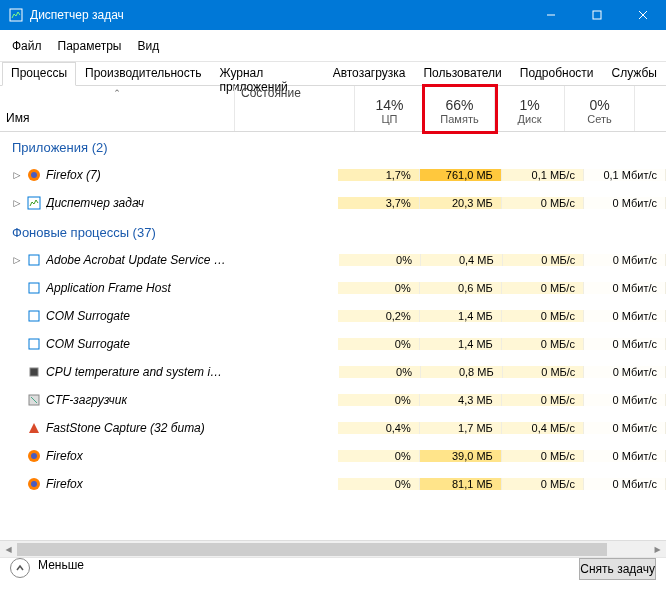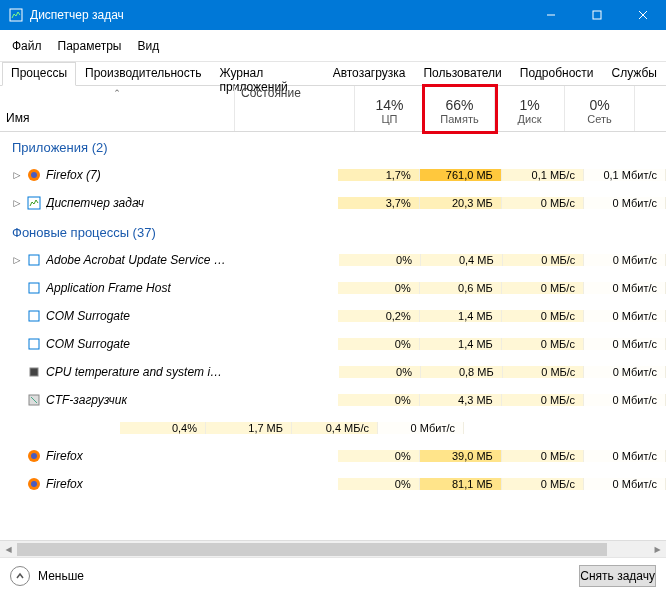--- a/index.html
+++ b/index.html
@@ -32,21 +32,21 @@
 .row .c-val { width: 86px; text-align: right; padding-right: 8px; font-size: 11px; border-right: 1px solid #f0ede0; }
 .heat-h0 { background: #fffefa; }
 .heat-h1 { background: #fff7d6; }
 .heat-h2 { background: #fff0b8; }
 .heat-h3 { background: #ffe48a; }
 .heat-h5 { background: #ffc83d; }
 .scrollbar-h { height: 17px; background: #f0f0f0; display: flex; align-items: center; border-top: 1px solid #ddd; }
 .scrollbar-h .arrow { width: 17px; height: 17px; display: flex; align-items: center; justify-content: center; color: #888; font-size: 8px; cursor: pointer; }
 .scrollbar-h .track { flex: 1; height: 17px; position: relative; }
 .scrollbar-h .thumb { position: absolute; left: 0; top: 2px; height: 13px; width: 590px; background: #cdcdcd; }
-.footer { height: 36px; display: flex; align-items: center; padding: 0 10px; background: #fff; border-top: 1px solid #e5e5e5; gap: 8px; }
+.footer { height: 36px; display: flex; align-items: flex-start; padding: 0 10px; background: #fff; border-top: 1px solid #e5e5e5; gap: 8px; }
 .footer .circle { width: 20px; height: 20px; border: 1px solid #888; border-radius: 50%; display: flex; align-items: center; justify-content: center; cursor: pointer; }
 .footer .spacer { flex: 1; }
 .footer .btn { height: 22px; padding: 0 0; border: 1px solid #adadad; background: #e1e1e1; color: #000000; cursor: pointer; font-size: 12px; }
 .body::-webkit-scrollbar { width: 17px; }
 .body::-webkit-scrollbar-track { background: #f0f0f0; }
 .body::-webkit-scrollbar-thumb { background: #cdcdcd; }
 .body::-webkit-scrollbar-button { background: #f0f0f0; height: 17px; }
 </style>
 </head>
 <body>
@@ -258,20 +258,29 @@
       <span class="txt">CTF-загрузчик</span>
     </div>
     <div class="c-state"></div>
     <div class="c-val heat-h1">0%</div>
     <div class="c-val heat-h1">4,3 МБ</div>
     <div class="c-val heat-h1">0 МБ/с</div>
     <div class="c-val heat-h0">0 Мбит/с</div>
   </div>
 
   <div class="row">
+    <div class="c-name">
+      <span class="expander" style="visibility:hidden">▷</span>
+      <span class="icon">
+          <svg width="14" height="14">
+            <path d="M2 12 L7 2 L12 12 Z" fill="#d94a2a"></path>
+          </svg>
+        </span>
+      <span class="txt">FastStone Capture (32 бита)</span>
+    </div>
     <div class="c-state"></div>
     <div class="c-val heat-h1">0,4%</div>
     <div class="c-val heat-h1">1,7 МБ</div>
     <div class="c-val heat-h1">0,4 МБ/с</div>
     <div class="c-val heat-h0">0 Мбит/с</div>
   </div>
 
   <div class="row">
     <div class="c-name">
       <span class="expander" style="visibility:hidden">▷</span>

